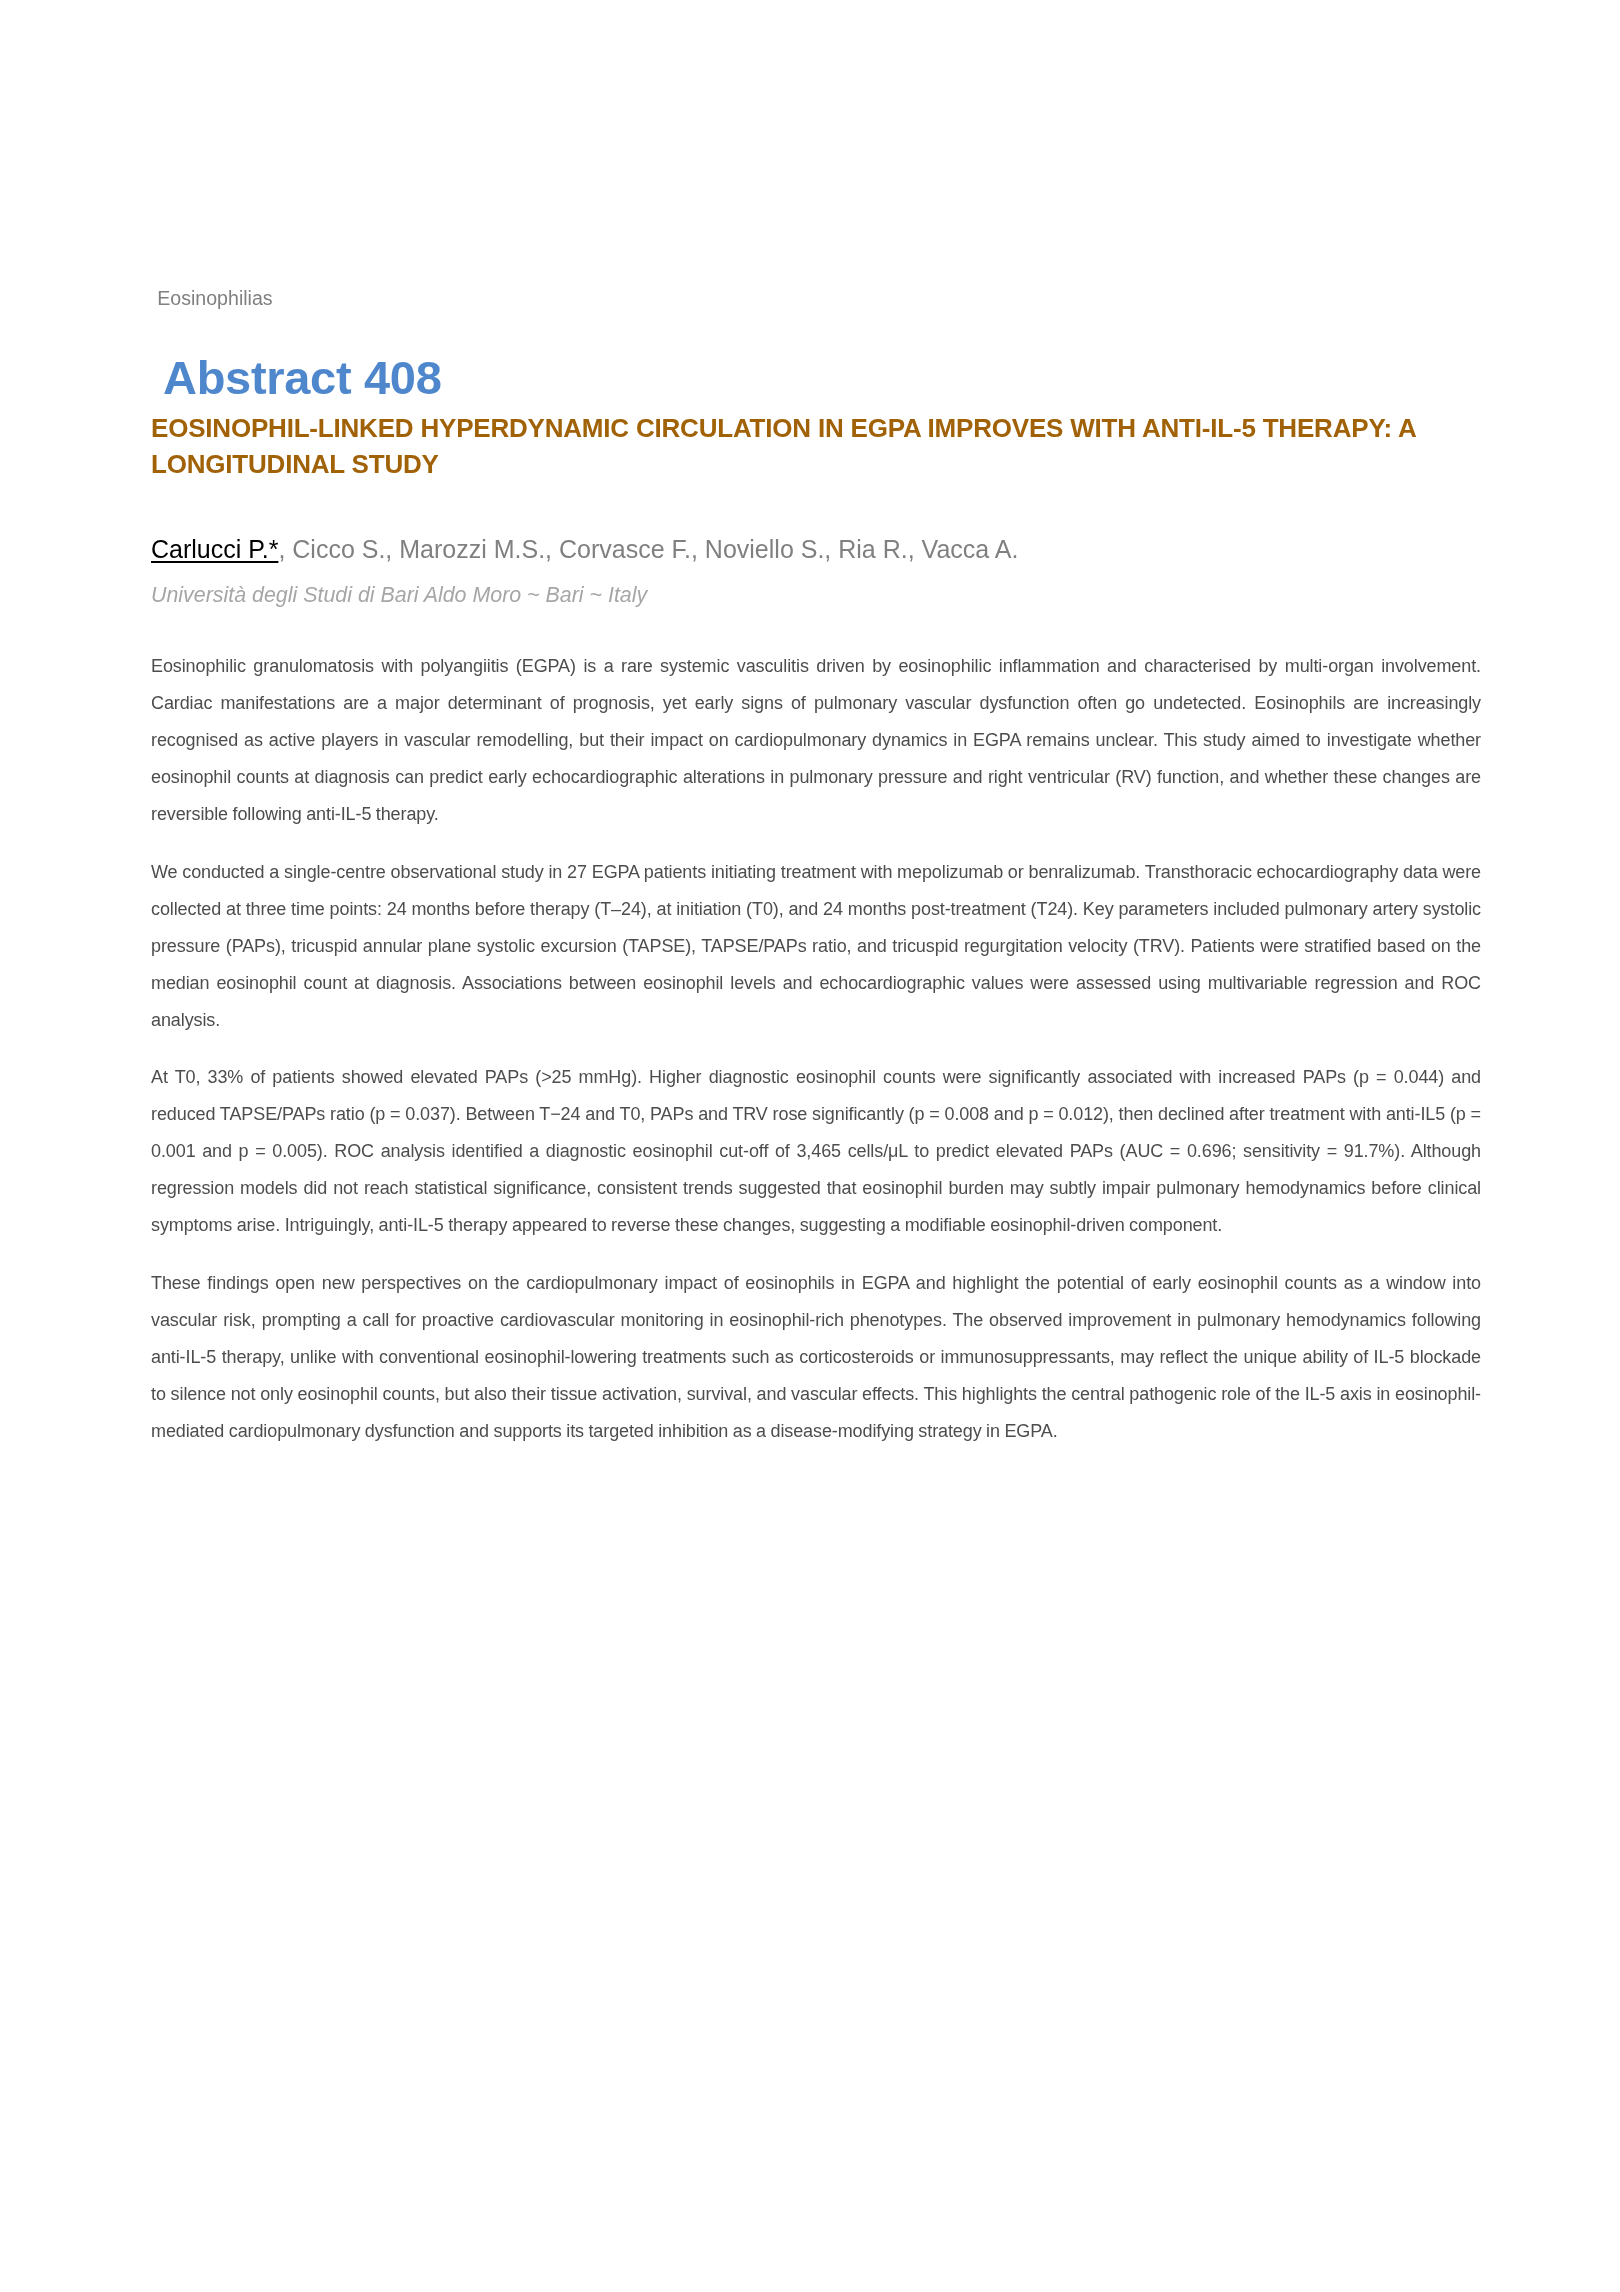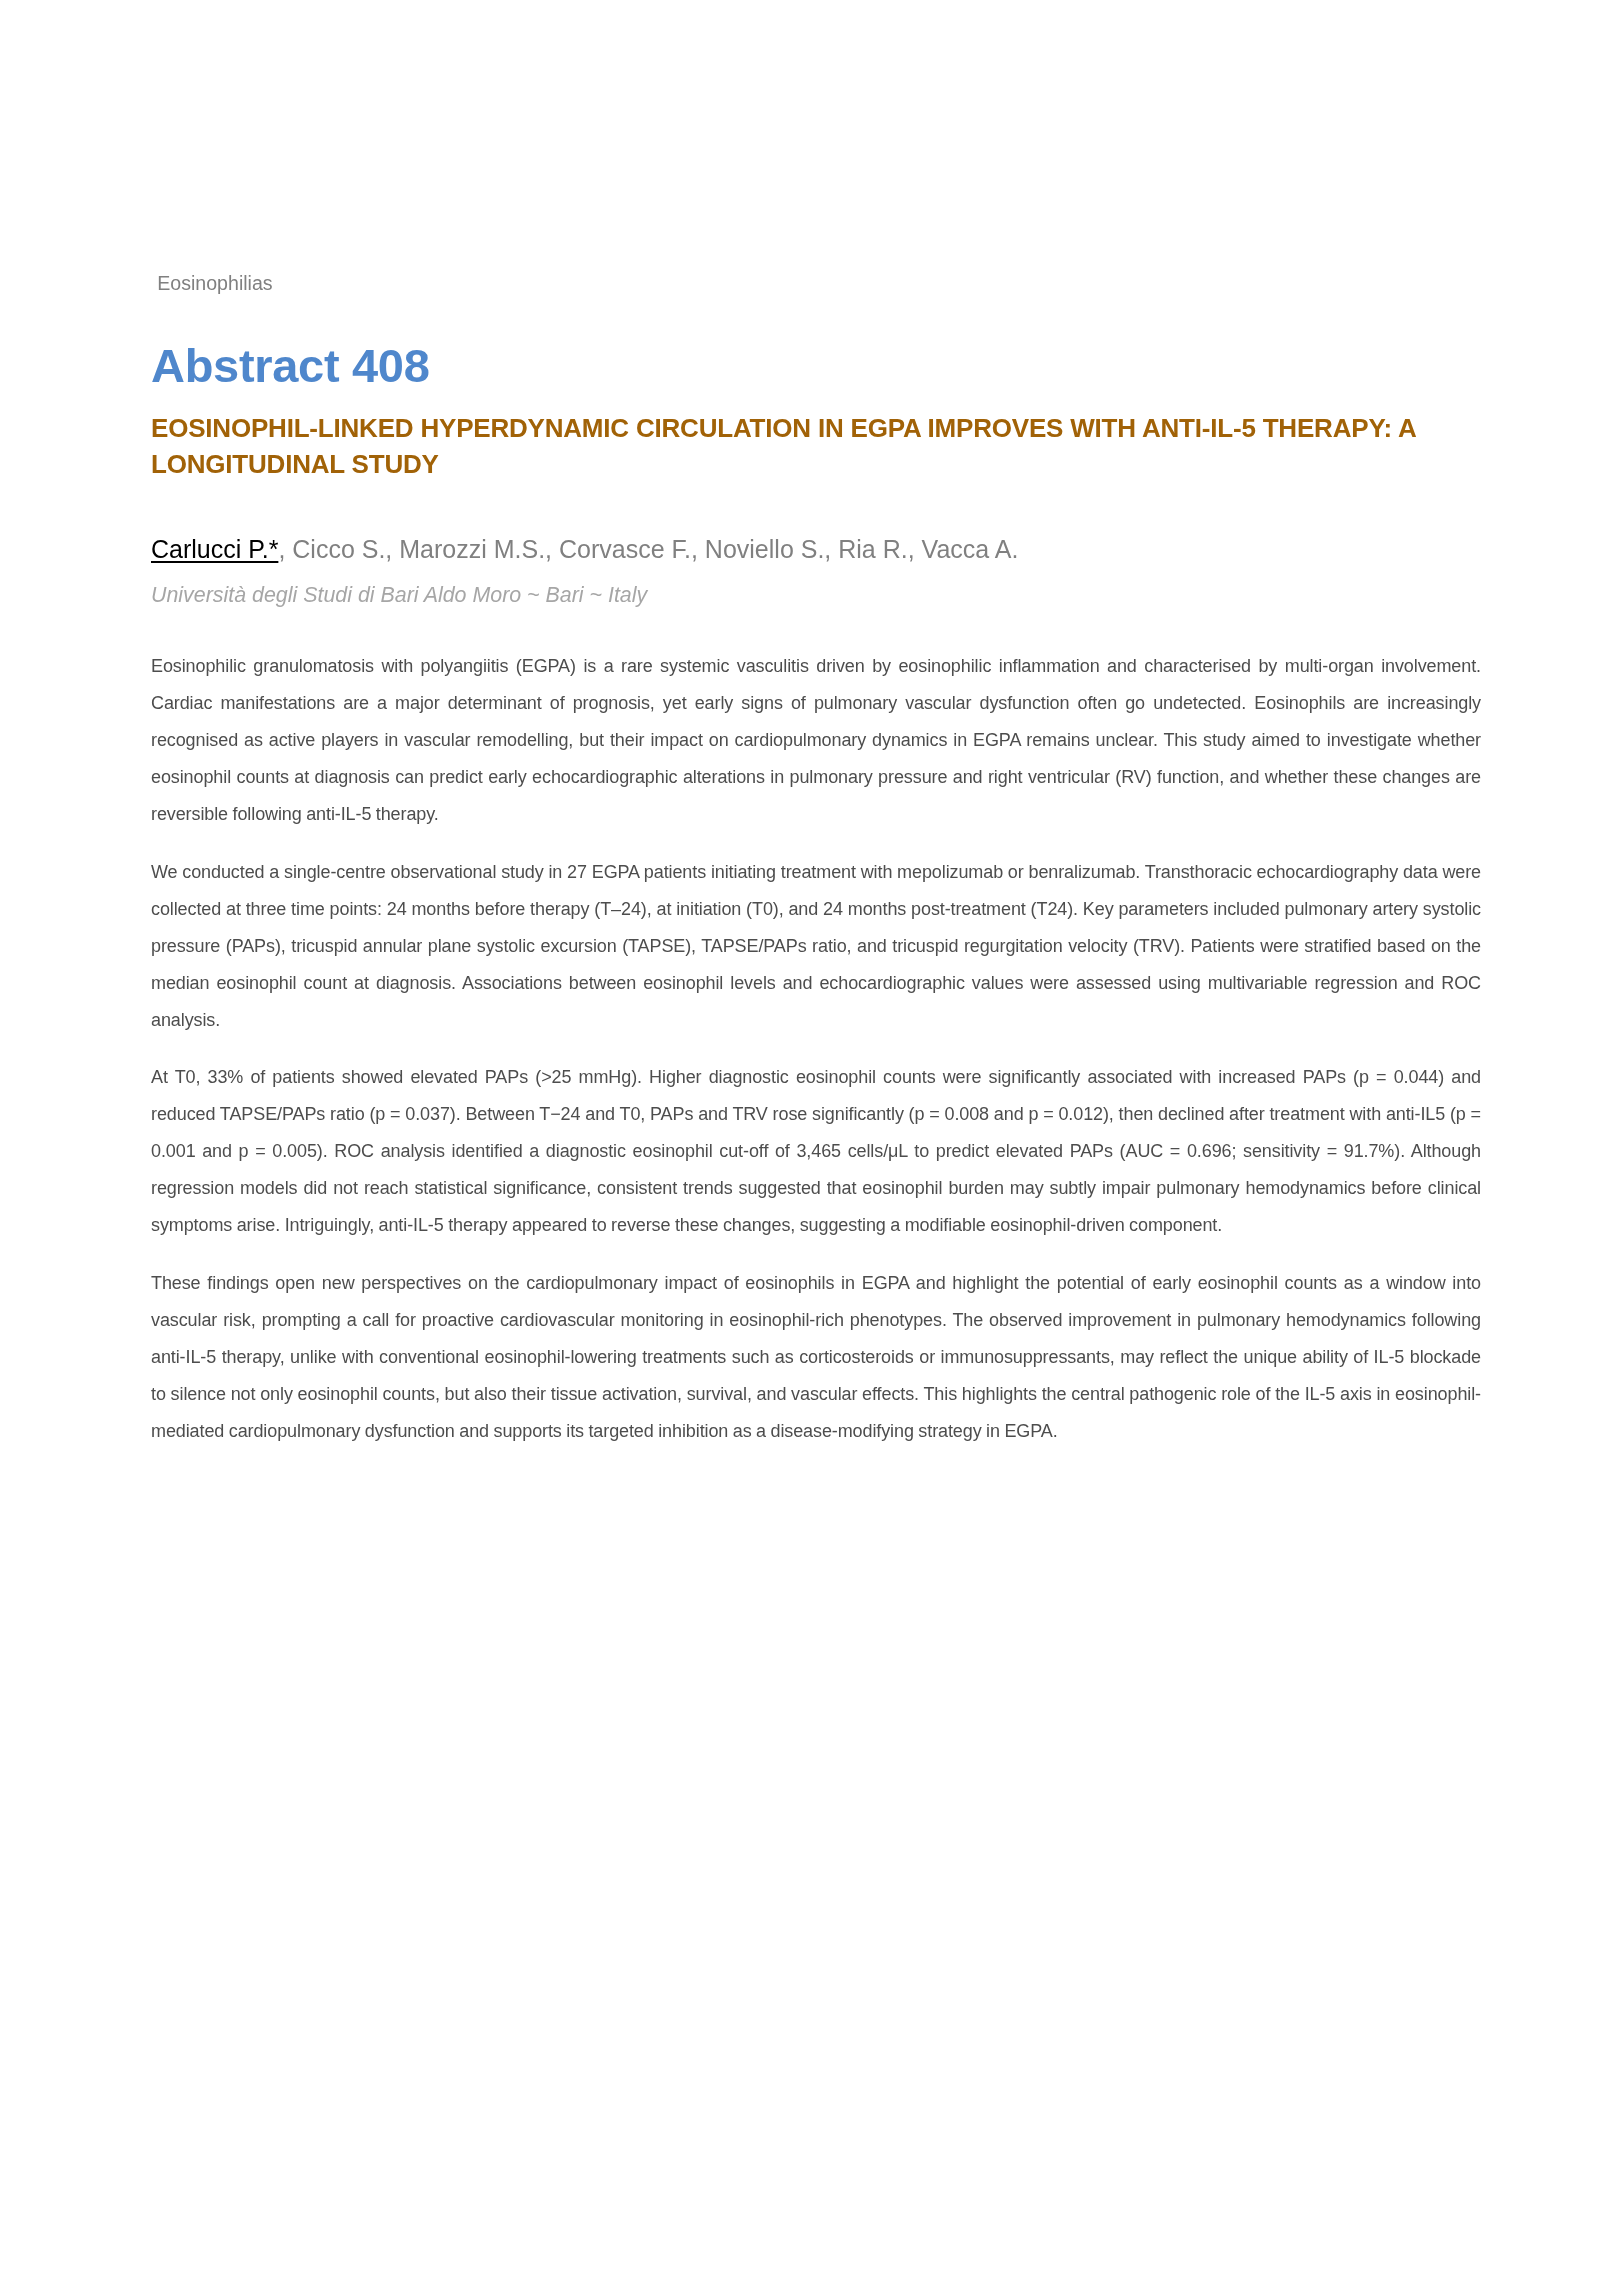--- a/index.html
+++ b/index.html
@@ -16,30 +16,30 @@
     }
     .page {
       position: absolute;
       left: 151px;
       top: 0;
       width: 1330px;
     }
     .category {
       position: absolute;
       left: 6.2px;
-      top: 272px;
+      top: 287px;
       font-size: 19.6px;
       color: #808080;
       white-space: nowrap;
     }
     .abstract-title {
       position: absolute;
       left: 0;
       top: 342px;
-      margin: 0;
+      margin: 12px;
       font-size: 47px;
       font-weight: bold;
       color: #4f87cc;
       line-height: 1;
       letter-spacing: -0.3px;
       white-space: nowrap;
     }
     .paper-title {
       position: absolute;
       left: 0;

